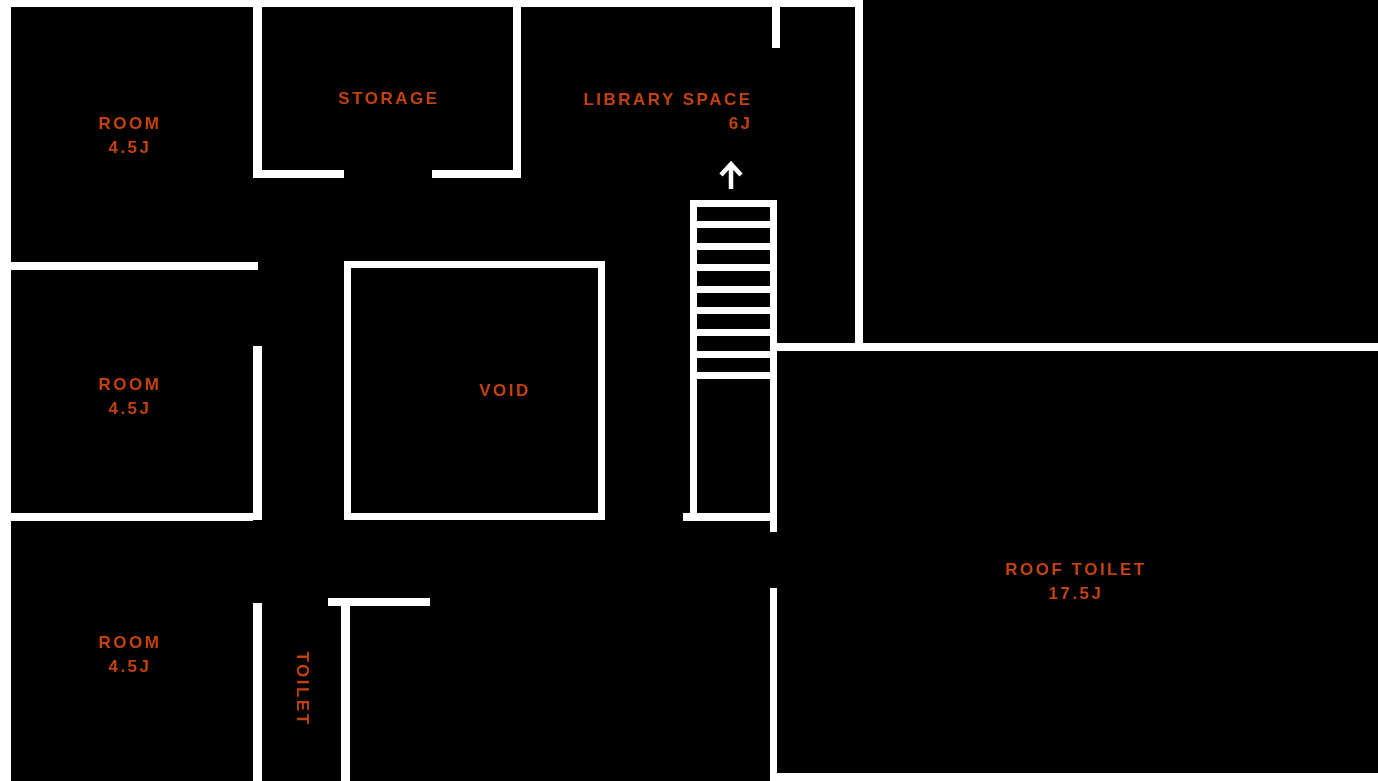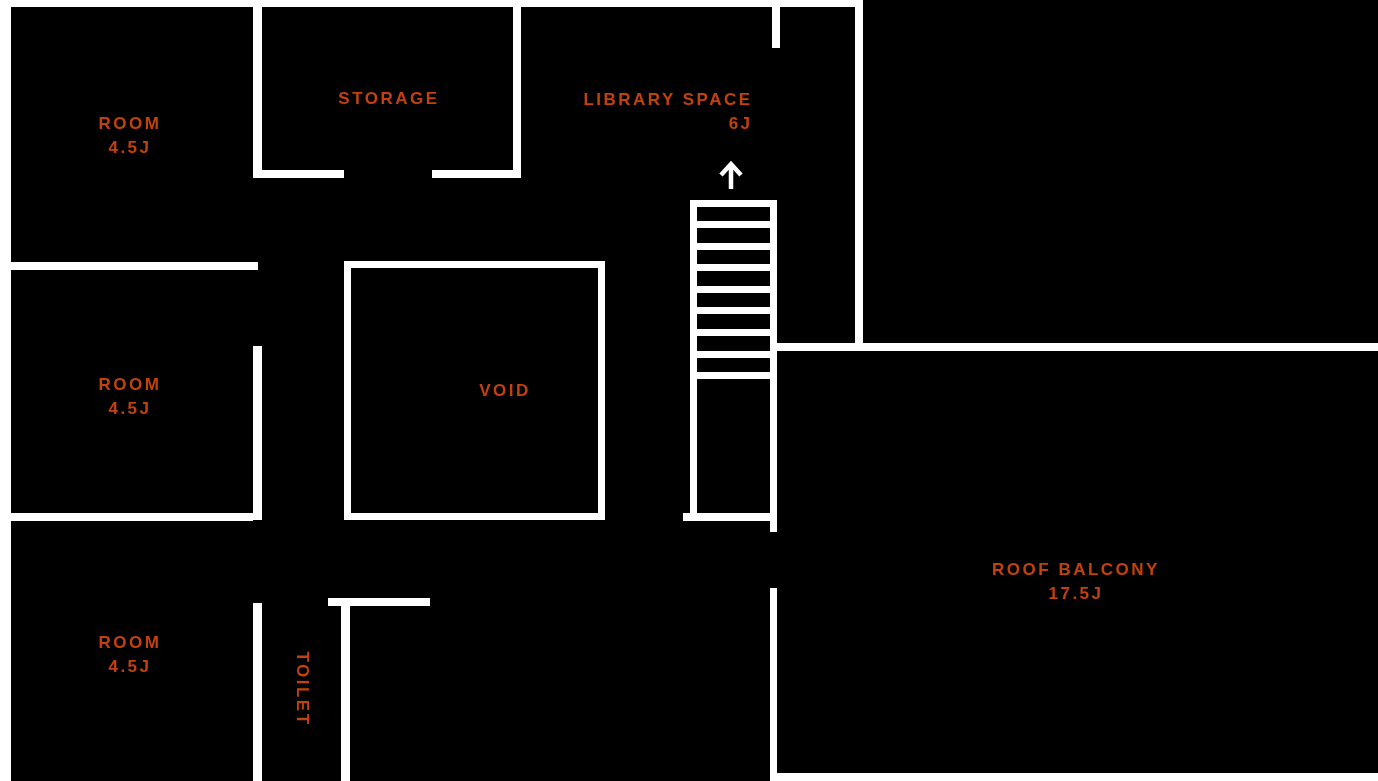--- a/index.html
+++ b/index.html
@@ -139,17 +139,17 @@
     <div>ROOM</div>
     <div>4.5J</div>
   </div>
 
   <div class="room-label vertical" style="left:302px; top:689px;">
     <div>TOILET</div>
   </div>
 
 
   <div class="room-label" style="left:1076px; top:582px;">
-    <div>ROOF BALCONY</div>
+    <div>ROOF TOILET</div>
     <div>17.5J</div>
   </div>
 
 </div>
 
 </body></html>

